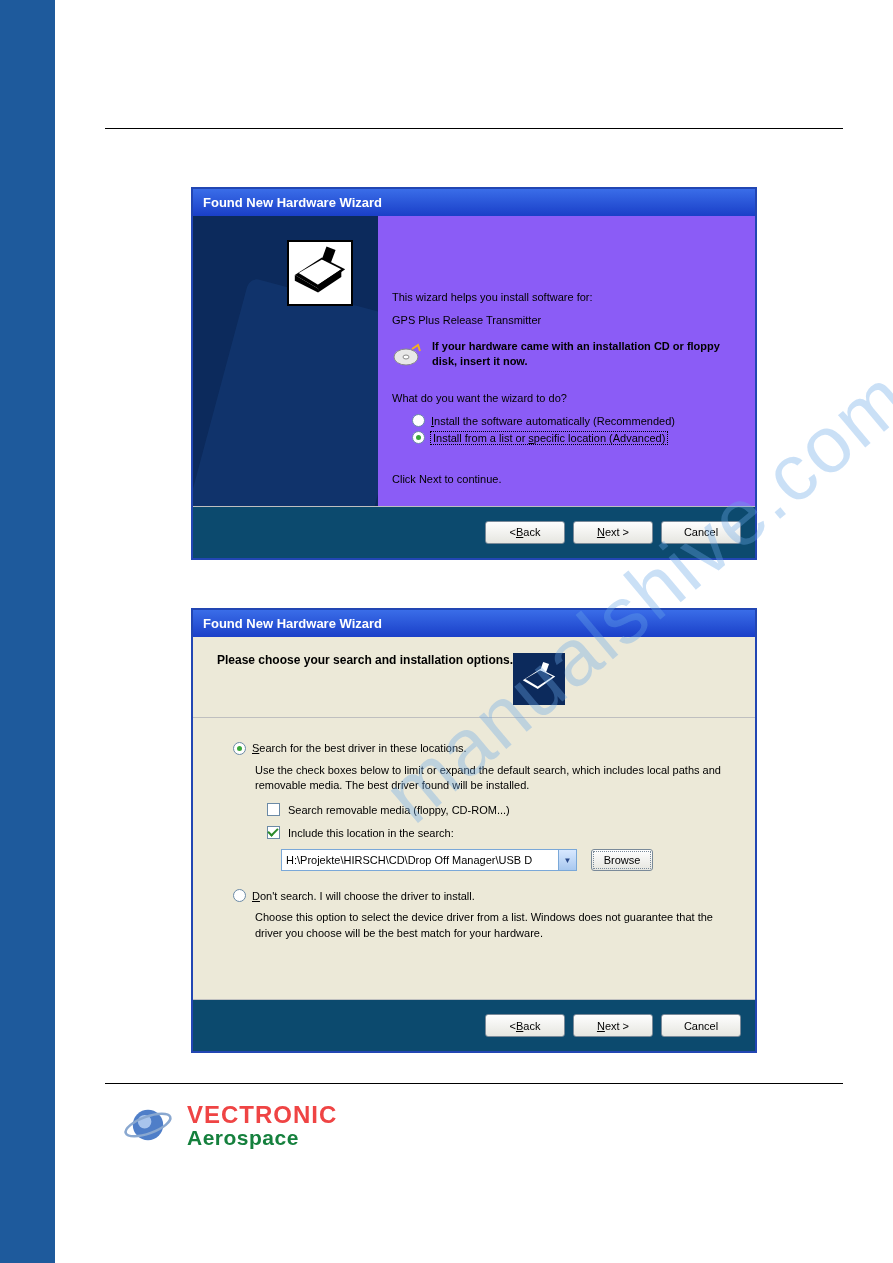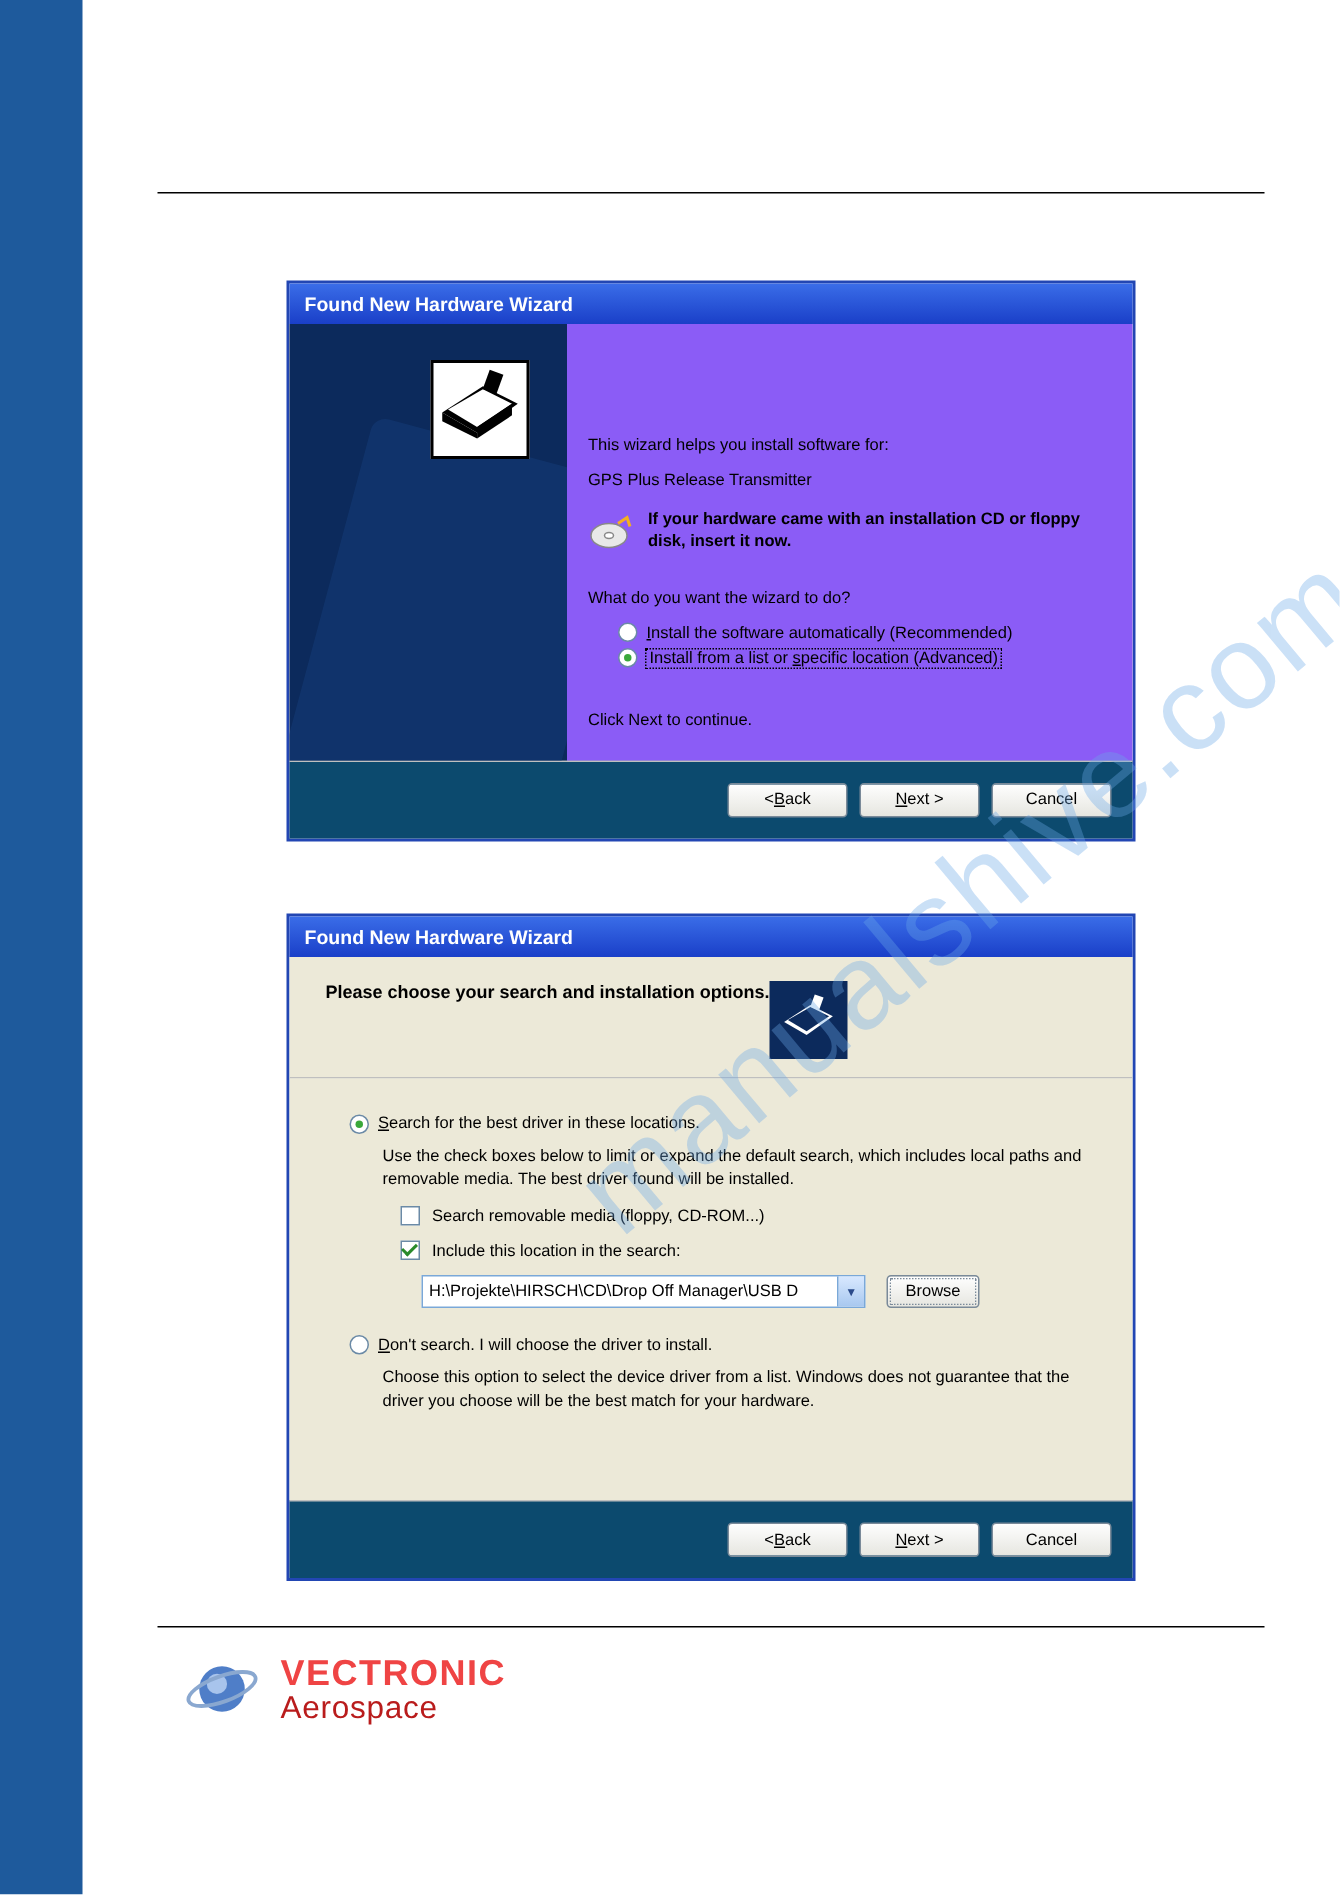--- a/index.html
+++ b/index.html
@@ -228,22 +228,22 @@
     width: 54px; height: 54px;
   }
   .logo-text-1 {
     font-size: 24px; font-weight: 900;
     color: #ef4444;
     font-family: Arial, sans-serif;
     letter-spacing: 1px;
     line-height: 1;
   }
   .logo-text-2 {
-    font-size: 21px; font-weight: 400;
-    color: #b91c1c;
+    font-size: 21px; font-weight: 700;
+    color: #15803d;
     font-family: Arial, sans-serif;
     letter-spacing: .5px;
     line-height: 1;
   }
 </style>
 </head>
 <body>
 
 <div class="left-stripe"></div>
 

